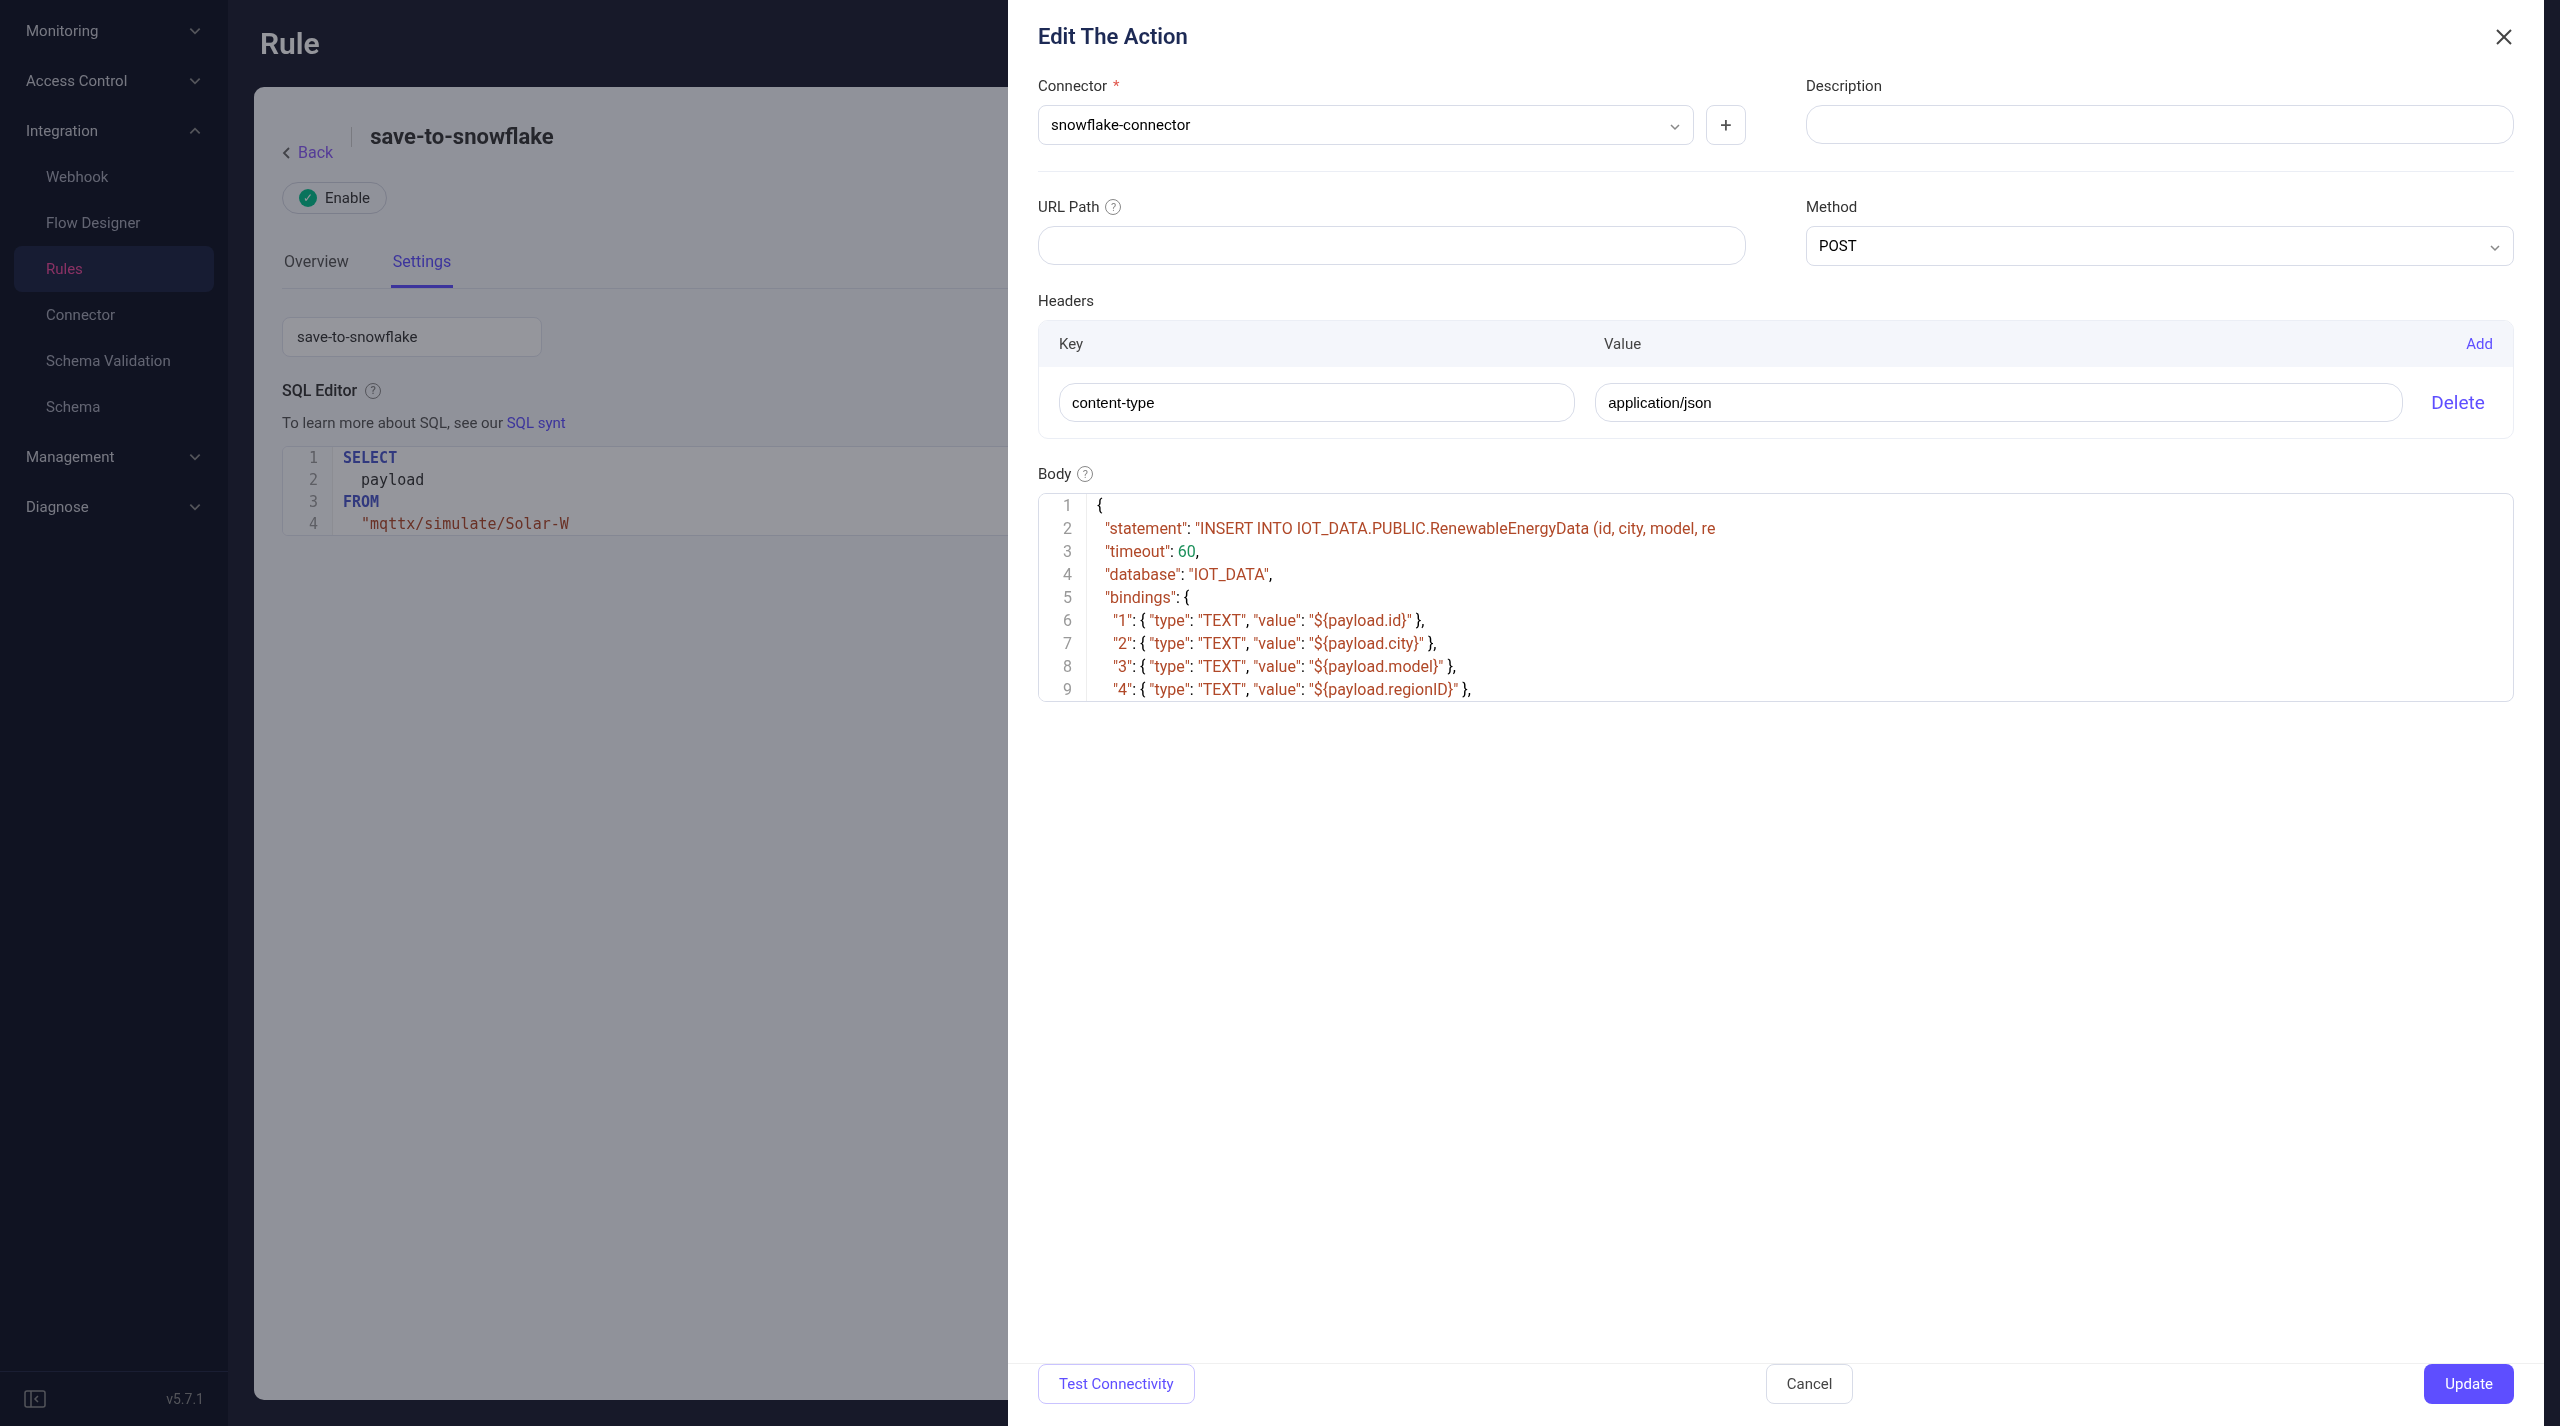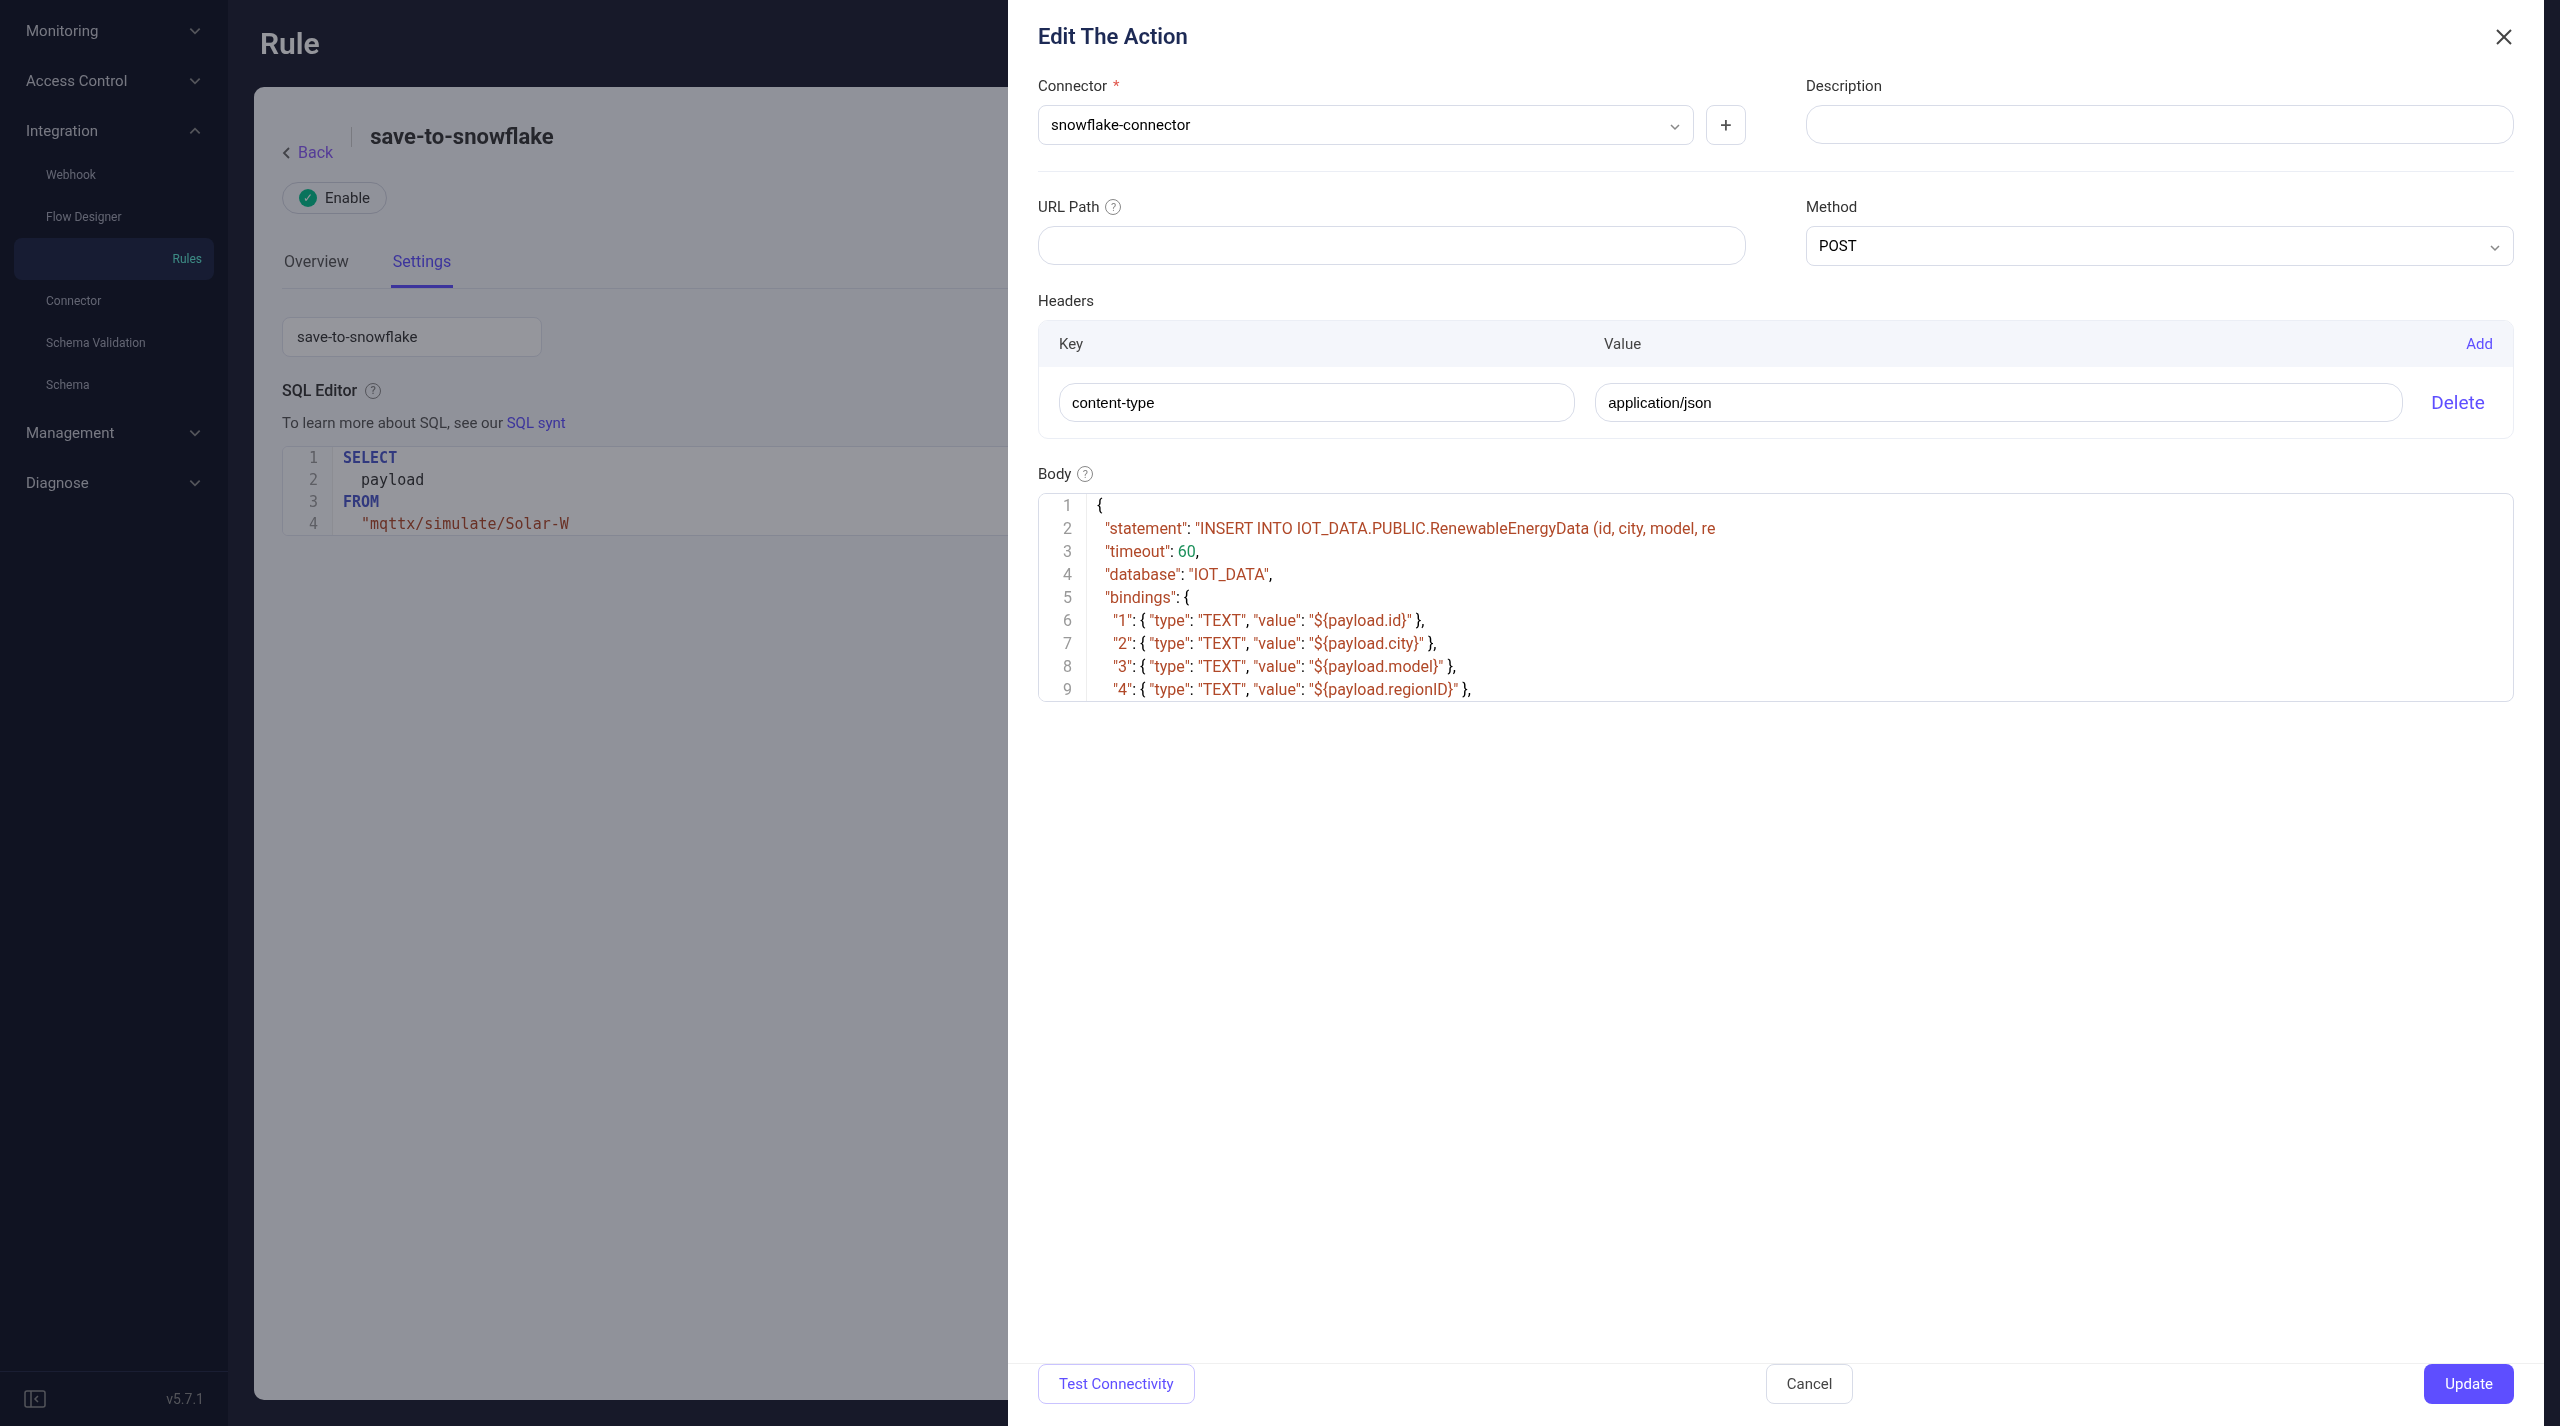--- a/index.html
+++ b/index.html
@@ -10,22 +10,22 @@
     
     .sidebar { width: 228px; background: #0d1121; color: #fff; display: flex; flex-direction: column; }
     .logo-row { display: flex; align-items: center; gap: 12px; padding: 20px 24px; }
     .logo-text { color: #7a6bff; font-size: 24px; font-weight: 700; letter-spacing: 1px; }
 
     .nav { flex: 1; padding: 8px 14px; }
     .nav-group { margin-bottom: 4px; }
     .nav-header { display: flex; align-items: center; justify-content: space-between; padding: 14px 12px; cursor: pointer; color: #c8c9d0; font-size: 15px; }
     .nav-header .chev { width: 14px; height: 14px; color: #888; }
     .nav-sub { }
-    .nav-item { padding: 14px 12px 14px 32px; color: #a3a5b3; font-size: 12px; cursor: pointer; border-radius: 8px; }
-    .nav-item.active { background: #1a2240; color: #5eead4; text-align: right; }
+    .nav-item { padding: 14px 12px 14px 32px; color: #a3a5b3; font-size: 15px; cursor: pointer; border-radius: 8px; }
+    .nav-item.active { background: #1a2240; color: #ec4899; }
 
     .sidebar-footer { display: flex; align-items: center; justify-content: space-between; padding: 18px 24px; border-top: 1px solid #1f2540; color: #888; font-size: 14px; }
     .collapse-icon { display: flex; align-items: center; gap: 2px; cursor: pointer; }
 
     
     .main { flex: 1; display: flex; flex-direction: column; background: #1a1d2e; }
     .page-title { color: #fff; font-size: 30px; font-weight: 600; padding: 26px 32px; }
     .card { background: #f6f7fb; margin: 0 26px 26px; border-radius: 10px; flex: 1; padding: 24px 28px; color: #333; }
     .breadcrumb-row { display: flex; align-items: center; gap: 18px; margin-bottom: 20px; }
     .back { display: flex; align-items: center; gap: 6px; color: #8b5cf6; font-size: 16px; cursor: pointer; margin-top: 32px; }

